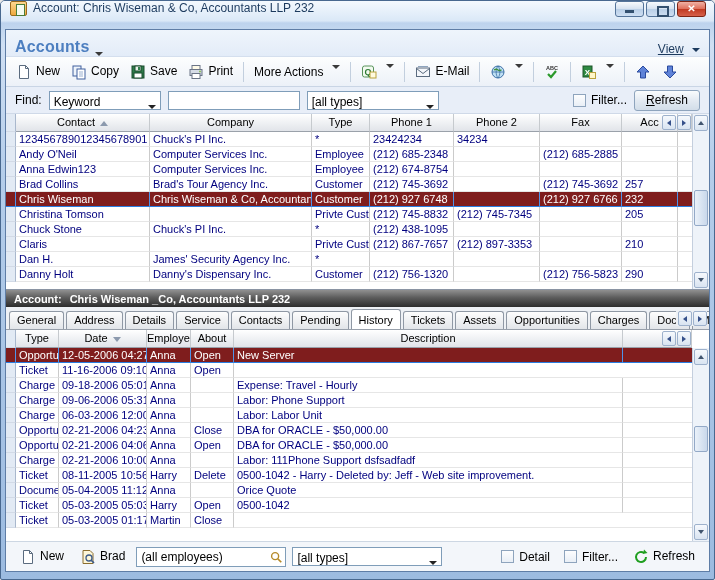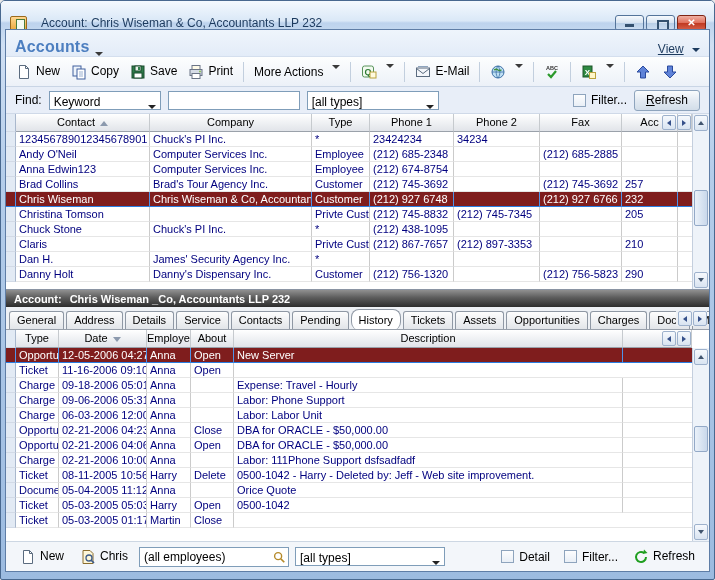--- a/index.html
+++ b/index.html
@@ -2,22 +2,22 @@
 <html><head>
 <meta charset="utf-8">
 <style>
   * { box-sizing: border-box; }
   body { margin:0; background:#e8e8e8; font-family:"Liberation Sans", sans-serif; }
   .window { position:relative; width:715px; height:580px; margin:0 auto;
     background:linear-gradient(180deg,#d9e6f7 0%,#b4cdea 30%,#9cbbe0 100%);
     border:1px solid #48688f; border-radius:5px 5px 2px 2px; overflow:hidden; }
 
   
-  .titlebar { position:absolute; top:0; left:0; right:0; height:44px; display:flex; align-items:center;
-    gap:14px; padding:0 8px 0 9px;
+  .titlebar { position:absolute; top:0; left:0; right:0; height:44px; display:flex; align-items:flex-start;
+    gap:6px; padding:0 8px 0 9px;
     background:linear-gradient(180deg,#f4f9fe 0%,#dae8f7 45%,#bdd3ed 50%,#cfe0f4 100%); }
   .title-text { flex:1; font-size:12px; color:#1c3a5e; white-space:nowrap; overflow:hidden; }
   .win-controls { display:flex; gap:2px; }
   .win-btn { width:29px; height:16px; border:1px solid #54749a; border-radius:3px; position:relative;
     background:linear-gradient(#f7fafd,#d6e3f1 48%,#b9cfe7 52%,#cedff3); }
   .win-btn.close { background:linear-gradient(#f0b1a4,#e0705c 48%,#c03a22 52%,#d6604a); border-color:#7e2414; }
   .win-btn.min::after { content:""; position:absolute; left:9px; right:9px; bottom:3px; height:3px; background:#33506f; }
   .win-btn.restore::after { content:""; position:absolute; left:10px; top:4px; width:8px; height:7px; border:2px solid #33506f; }
   .win-btn.close::after { content:"\2715"; position:absolute; left:0; right:0; top:1px; text-align:center;
     color:#fff; font-size:10px; font-weight:bold; }
@@ -108,21 +108,21 @@
   
   .acct-bar { flex:none; height:17px; display:flex; align-items:center; gap:8px; padding:0 8px;
     background:linear-gradient(#909090,#5c5c5c 45%,#2d2d2d); color:#fff; font-size:11px; font-weight:bold; }
 
   
   .tabstrip { flex:none; height:23px; background:#eef1f5; border-bottom:1px solid #98a0ab;
     display:flex; align-items:flex-end; padding:2px 34px 0 3px; position:relative; overflow:hidden; white-space:nowrap; }
   .tab { flex:none; height:18px; line-height:17px; padding:0 7px; font-size:11px; color:#000;
     background:linear-gradient(#fdfdfd,#e2e5e9); border:1px solid #8f98a4; border-bottom:none;
     border-radius:3px 3px 0 0; margin-right:2px; }
-  .tab.active { background:#fff; height:21px; line-height:20px; margin-bottom:-1px; position:relative; z-index:2;border-radius:8px; }
+  .tab.active { background:#fff; height:21px; line-height:20px; margin-bottom:-1px; position:relative; z-index:2; }
   .tab-nav { position:absolute; right:2px; top:4px; display:flex; gap:1px; background:#eef1f5; padding-left:2px; z-index:4; }
 
   
   .bottombar { flex:none; height:30px; display:flex; align-items:center; gap:6px; padding:0 9px;
     background:#f3f6fa; border-top:1px solid #cdd7e3; font-size:12px; color:#000; }
   .search-box { height:20px; width:150px; border:1px solid #7f9db9; background:#fff; display:flex;
     align-items:center; padding:0 2px 0 4px; font-size:12px; }
   .search-box .grow { flex:1; overflow:hidden; white-space:nowrap; }
 </style>
 </head>
@@ -585,21 +585,21 @@
             <path d="M9.5 1.5v3h3" fill="none" stroke="#5a6b7f"></path>
           </svg>
         <span>New</span>
       </div>
       <div class="tbtn">
         <svg class="icon16" viewBox="0 0 16 16">
             <path d="M3 1.5h7l3 3v10H3z" fill="#fdf6d8" stroke="#8a6d2f"></path>
             <circle cx="9" cy="9" r="3" fill="none" stroke="#3a5a8a" stroke-width="1.3"></circle>
             <path d="M11.2 11.2 14 14" stroke="#3a5a8a" stroke-width="1.6"></path>
           </svg>
-        <span>Chris</span>
+        <span>Brad</span>
       </div>
       <div class="search-box">
         <span class="grow">(all employees)</span>
         <svg width="14" height="14" viewBox="0 0 16 16">
             <circle cx="7" cy="7" r="4" fill="none" stroke="#b58a2a" stroke-width="1.6"></circle>
             <path d="M10 10l4 4" stroke="#b58a2a" stroke-width="2"></path>
           </svg>
       </div>
       <div class="combo" style="width:150px">
         <span>[all types]</span>

